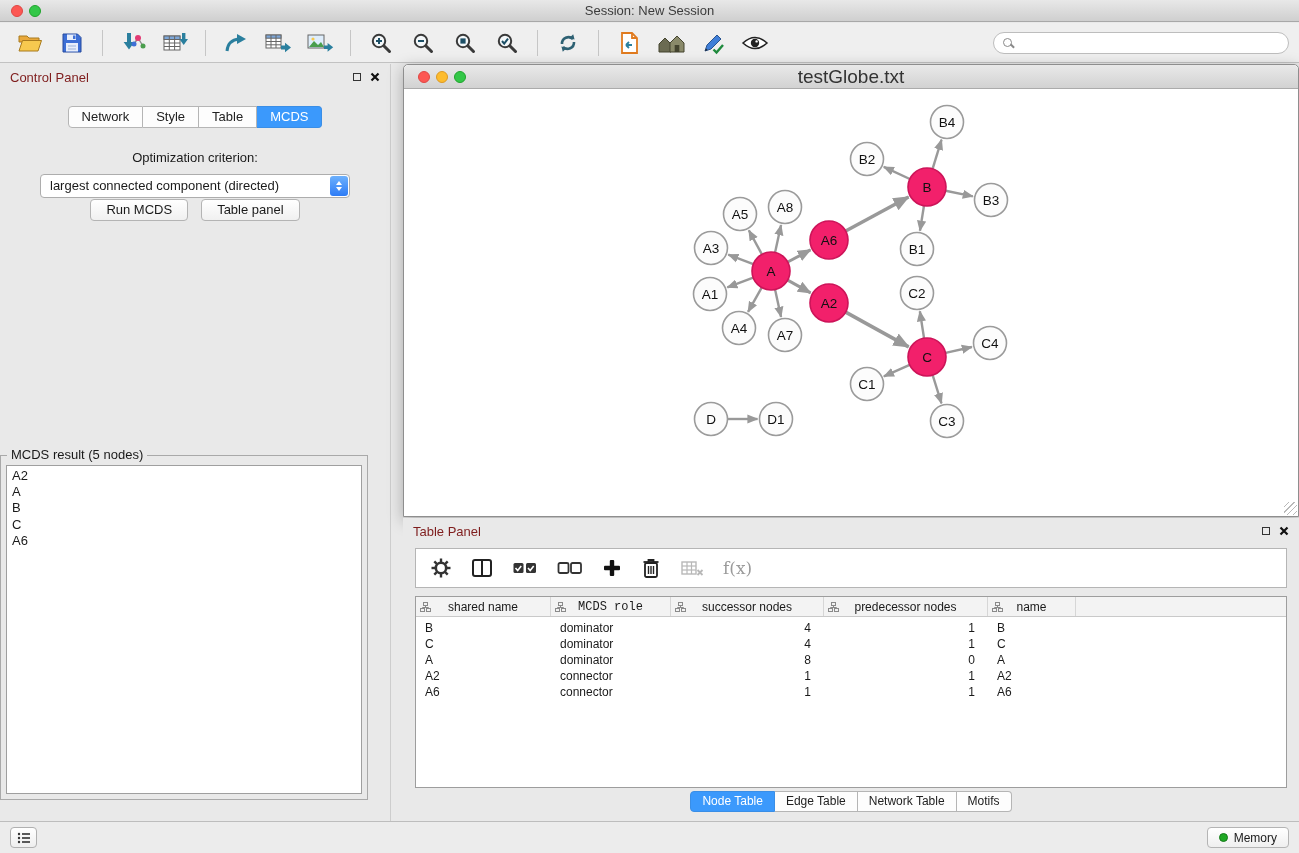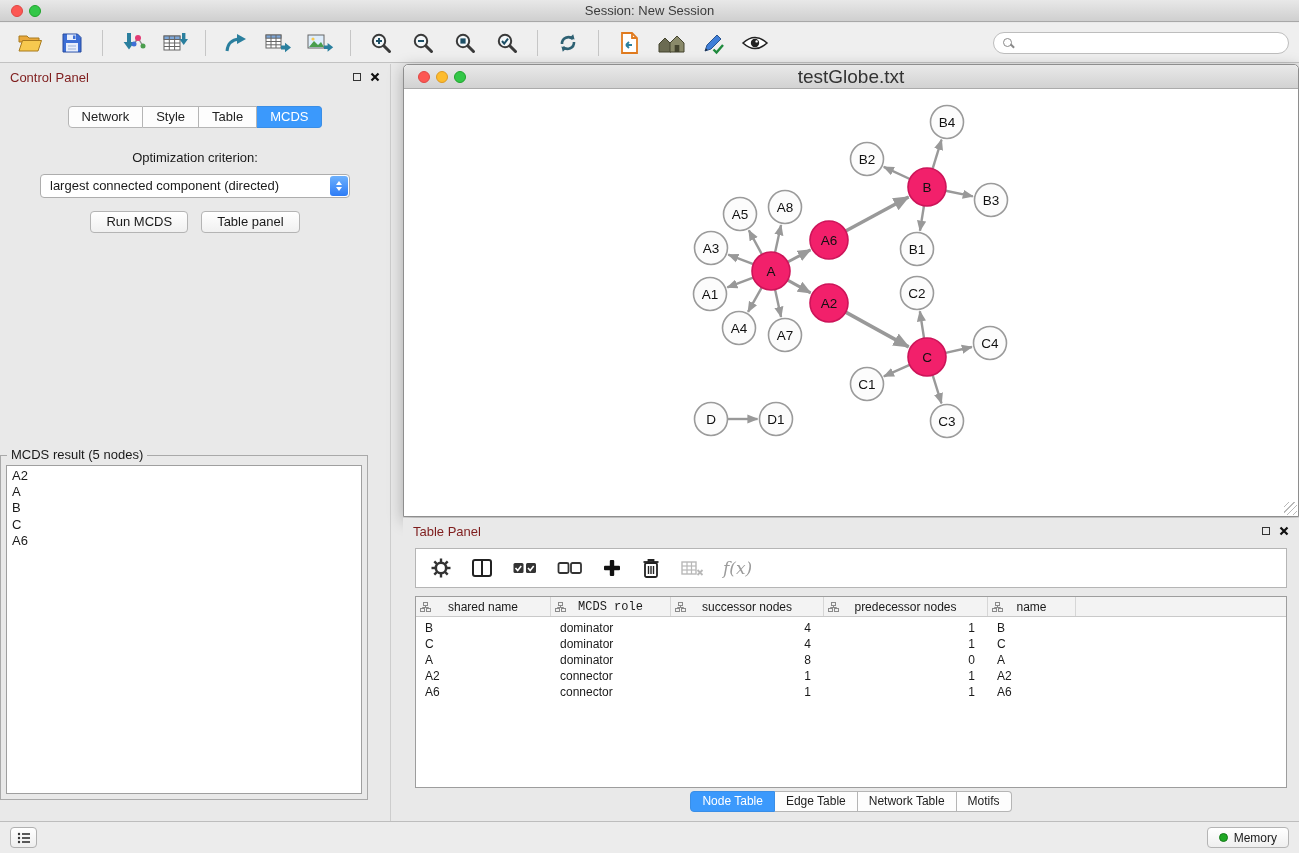--- a/index.html
+++ b/index.html
@@ -28,37 +28,37 @@
 #cp-tabs{margin-top:16px}
 .seg{height:22px;line-height:20px;padding:0 13px;background:#fdfdfd;border:1px solid #b5b5b5;border-left:none;font-size:13px;color:#222;cursor:default}
 .seg:first-child{border-left:1px solid #b5b5b5;border-radius:4px 0 0 4px}
 .seg:last-child{border-radius:0 4px 4px 0}
 .seg.active{background:#3b99fc;color:#fff;border-color:#3a8ee6}
 #opt-label{text-align:center;margin-top:22px}
 #criterion{position:relative;margin:9px auto 0;width:310px;height:24px;background:#fff;border:1px solid #adadad;border-radius:4px;line-height:22px;padding:0 26px 0 9px;font-size:13px;white-space:nowrap;overflow:hidden}
 #criterion .stepper{position:absolute;right:1px;top:1px;bottom:1px;width:18px;border-radius:3px;background:linear-gradient(#6db1fd,#2e7cf6);display:flex;flex-direction:column;align-items:center;justify-content:center;gap:2px}
 .tri-up{width:0;height:0;border-left:3.5px solid transparent;border-right:3.5px solid transparent;border-bottom:4.5px solid #fff}
 .tri-down{width:0;height:0;border-left:3.5px solid transparent;border-right:3.5px solid transparent;border-top:4.5px solid #fff}
-#cp-buttons{display:flex;justify-content:center;gap:13px;margin-top:13px}
+#cp-buttons{display:flex;justify-content:center;gap:13px;margin-top:1px}
 .btn{height:22px;line-height:20px;padding:0 15px;background:linear-gradient(#ffffff,#f0f0f0);border:1px solid #b4b4b4;border-radius:4px;font-size:13px;font-family:"Liberation Sans",sans-serif;color:#1a1a1a}
 #mcds-result{position:absolute;left:0;top:391px;width:368px;height:345px;border:1px solid #a9a9a9}
 #mcds-legend{position:absolute;top:-9px;left:6px;background:#e9e9e9;padding:0 4px;font-size:13px}
 #mcds-result-list{position:absolute;left:5px;right:5px;top:9px;bottom:5px;background:#fff;border:1px solid #9f9f9f;overflow:hidden;padding-top:2px}
 .result-item{padding:0 5px;line-height:16.2px;font-size:13px}
 
 #network-window{position:absolute;left:403px;top:64px;width:896px;height:453px;background:#fff;border:1px solid #8e8e8e;border-radius:5px 5px 0 0;box-shadow:0 4px 16px rgba(0,0,0,.28)}
 #nw-titlebar{height:24px;background:linear-gradient(#e9e9e9,#d2d2d2);border-bottom:1px solid #ababab;border-radius:5px 5px 0 0;text-align:center;line-height:24px;font-size:19px;color:#333;position:relative}
 #nw-titlebar .light{top:6px}
 #graph-svg{position:absolute;left:0;top:25px;width:894px;height:427px}
 #graph-svg text{font-family:"Liberation Sans",sans-serif}
 .grip{position:absolute;right:1px;bottom:1px;width:13px;height:13px;background:repeating-linear-gradient(135deg,transparent 0 3px,#b9b9b9 3px 4px)}
 
 #table-panel{position:absolute;left:403px;top:518px;width:896px;height:303px;background:#e9e9e9}
 #tp-toolbar{position:absolute;left:12px;top:30px;width:872px;height:40px;background:#fff;border:1px solid #b5b5b5;display:flex;align-items:center;gap:19px;padding:0 14px}
-.fx{font-family:"DejaVu Serif",serif;font-style:italic;color:#9b9b9b;font-size:17px}
+.fx{font-family:"DejaVu Serif",serif;color:#9b9b9b;font-size:17px}
 #node-table{position:absolute;left:12px;top:78px;width:872px;height:192px;background:#fff;border:1px solid #9d9d9d;overflow:hidden}
 #node-table-header{display:flex;height:20px;background:#f3f3f3;border-bottom:1px solid #c9c9c9}
 .th{position:relative;border-right:1px solid #d6d6d6;font-size:12px;display:flex;align-items:center;justify-content:center;color:#1a1a1a;flex:0 0 auto}
 .th.filler{flex:1;border-right:none}
 .th-icon{position:absolute;left:4px;top:50%;transform:translateY(-50%);line-height:0}
 #node-table-body{padding-top:3px}
 .tr{display:flex;height:16px;font-size:12px;align-items:center}
 .td{padding:0 9px;white-space:nowrap;flex:0 0 auto;overflow:hidden}
 .td.num{text-align:right;padding-right:13px}
 #table-tabs{position:absolute;left:0;right:0;bottom:9px}

